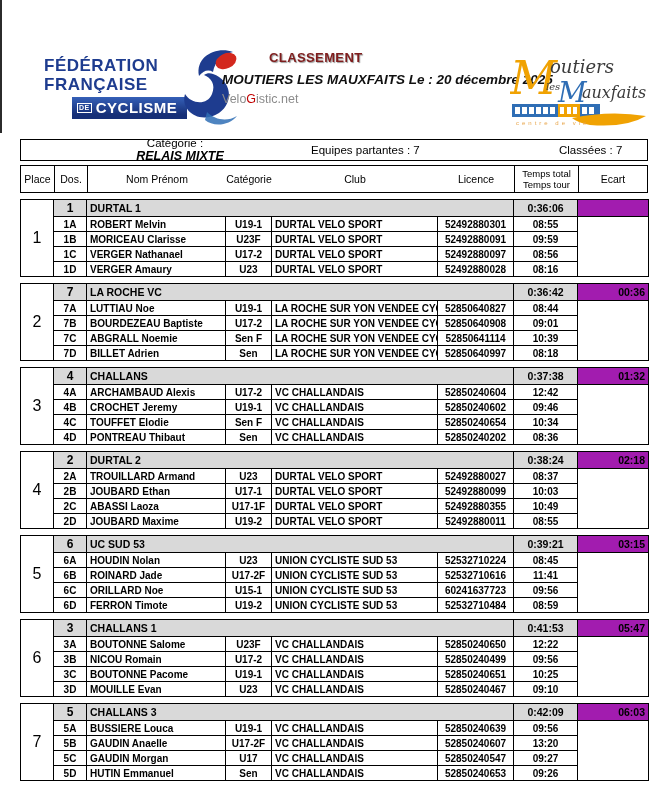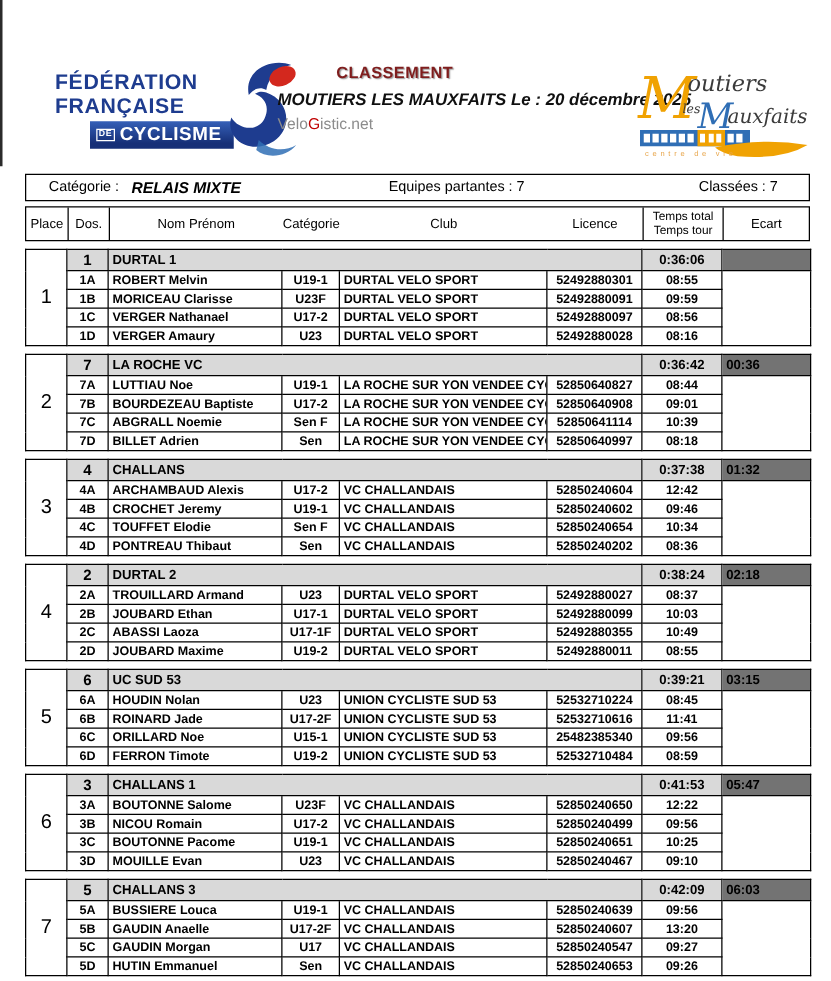--- a/index.html
+++ b/index.html
@@ -30,21 +30,21 @@
   .site-line { font-size:12.5px; color:#8c8c8c; }
   .site-line .g { color:#C00000; }
 
   .moutiers { position:absolute; left:510px; top:50px; }
 
   
   .cat-bar {
     margin-left:20px; width:628px; height:22px; border:1px solid #000;
     display:flex; align-items:center; font-size:11.5px;
   }
-  .cat-left { width:290px; padding-left:18px; display:flex; align-items:center; }
+  .cat-left { width:290px; padding-left:18px; display:flex; align-items:center;flex-direction:column; }
   .cat-value { margin-left:10px; font-weight:bold; font-style:italic; font-size:12.5px; }
   .cat-mid { width:210px; }
   .cat-right { flex:1; padding-left:38px; }
 
   
   .col-hdr {
     margin:4px 16px 0 20px; width:628px; height:28px; border:1px solid #000;
     display:flex; align-items:stretch; font-size:10.5px;
   }
   .hcell { display:flex; flex-direction:column; align-items:center; justify-content:center; text-align:center; }
@@ -66,21 +66,21 @@
   .c-place{width:33px}.c-dos{width:33px}.c-name{width:139px}.c-cat{width:46px}
   .c-club{width:166px}.c-lic{width:76px}.c-time{width:64px}.c-ecart{width:71px}
   table.team-block td { border:1px solid #000; padding:0 3px; overflow:hidden; white-space:nowrap; }
   tr.team-hdr td { height:17px; }
   tr.rider td { height:15px; font-weight:bold; }
   td.place { font-size:16px; font-weight:400; text-align:center; background:#fff; }
   td.gray { background:#D9D9D9; }
   td.dos { text-align:center; font-weight:bold; font-size:12px; }
   td.tname { font-weight:bold; font-size:10.5px; padding-left:8px; text-align:left; }
   td.total { font-weight:bold; text-align:center; font-size:10.5px; }
-  td.ecart { font-weight:bold; text-align:left; font-size:10.5px; background:#737373; }
+  td.ecart { font-weight:bold; text-align:right; font-size:10.5px; background:#a21caf; }
   td.code, td.rcat, td.rlic, td.rlap { text-align:center; }
   td.rname, td.rclub { text-align:left; padding-left:4px; }
 </style>
 </head>
 <body>
 
 <div class="left-edge"></div>
 
 <div class="header">
 
@@ -410,21 +410,21 @@
           <td class="rcat">U17-2F</td>
           <td class="rclub">UNION CYCLISTE SUD 53</td>
           <td class="rlic">52532710616</td>
           <td class="rlap">11:41</td>
         </tr>
         <tr class="rider">
           <td class="code">6C</td>
           <td class="rname">ORILLARD  Noe</td>
           <td class="rcat">U15-1</td>
           <td class="rclub">UNION CYCLISTE SUD 53</td>
-          <td class="rlic">25482385340</td>
+          <td class="rlic">60241637723</td>
           <td class="rlap">09:56</td>
         </tr>
         <tr class="rider">
           <td class="code">6D</td>
           <td class="rname">FERRON Timote</td>
           <td class="rcat">U19-2</td>
           <td class="rclub">UNION CYCLISTE SUD 53</td>
           <td class="rlic">52532710484</td>
           <td class="rlap">08:59</td>
         </tr>

